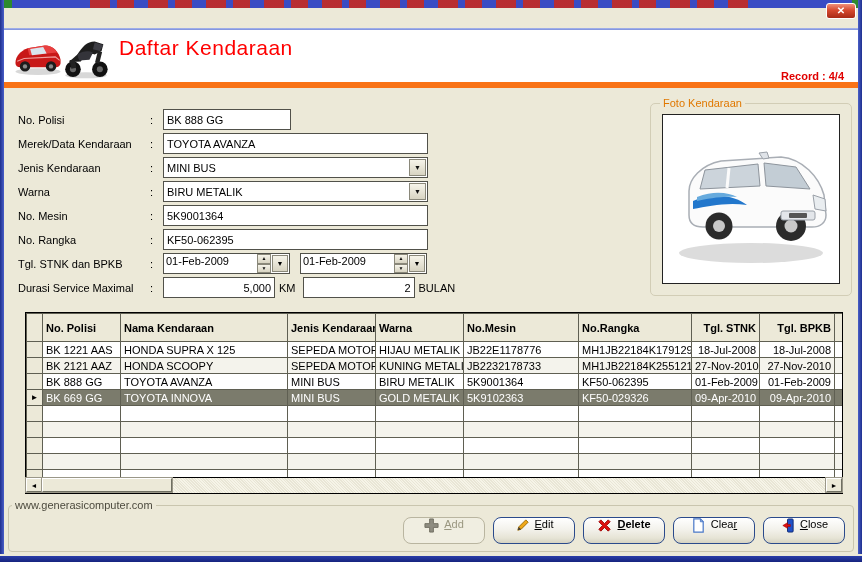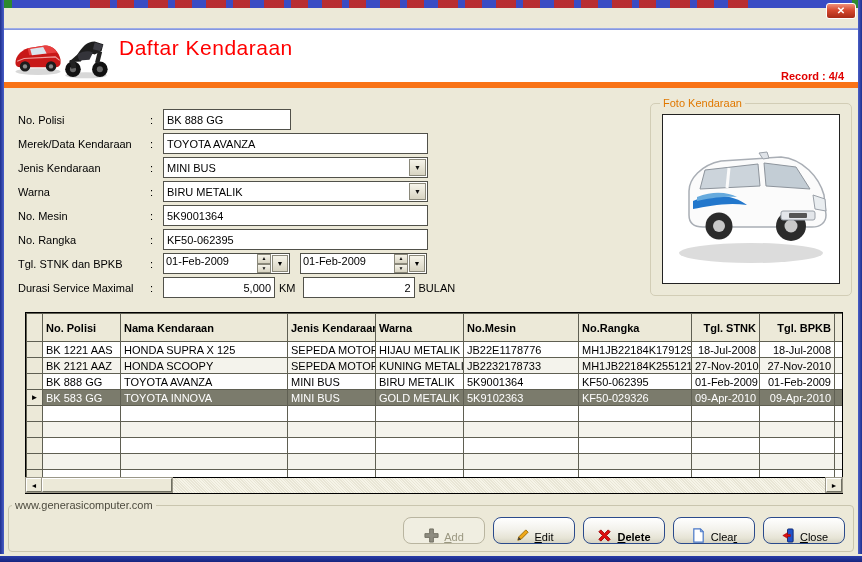--- a/index.html
+++ b/index.html
@@ -87,21 +87,21 @@
   .sc-left { left:0; } .sc-right { right:0; }
   .sc-thumb { position:absolute; left:16px; top:0; width:130px; height:14px; background:#ece9d8;
       border:1px solid; border-color:#fff #6f6f62 #6f6f62 #fff; outline:1px solid #9a9788; cursor:grab; }
 
   
   .footer-group { position:absolute; left:8px; top:505px; width:846px; height:47px; border:1px solid #c9c5ae; border-radius:4px; }
   .footer-label { position:absolute; left:12px; top:499px; background:#ece9d8; padding:0 3px; color:#4c4a3e; }
   .btn-row { position:absolute; left:403px; top:517px; display:flex; gap:8px; }
   .xp-btn { width:82px; height:27px; border:1px solid #2a4a8c; border-radius:8px;
       background:linear-gradient(180deg,#fff,#f3f2ec 45%,#e6e4d6 80%,#d6d3c2);
-      display:flex; align-items:flex-end; justify-content:center; gap:5px;
+      display:flex; align-items:flex-start; justify-content:center; gap:5px;
       font-family:"Liberation Sans",sans-serif; font-size:11px; color:#000; cursor:pointer; }
   .xp-btn.bold { font-weight:bold; }
   .xp-btn.disabled { border-color:#b9b5a0; background:#f0eee1; color:#9a9780; cursor:default; }
   .xp-btn .hk { text-decoration:underline; }
 </style>
 </head>
 <body>
 
 <div class="screen">
 
@@ -302,21 +302,21 @@
             <td>MINI BUS</td>
             <td>BIRU METALIK</td>
             <td>5K9001364</td>
             <td>KF50-062395</td>
             <td class="r">01-Feb-2009</td>
             <td class="r">01-Feb-2009</td>
             <td></td>
           </tr>
           <tr class="selected">
             <td class="sel-cell">►</td>
-            <td>BK 583 GG</td>
+            <td>BK 669 GG</td>
             <td>TOYOTA INNOVA</td>
             <td>MINI BUS</td>
             <td>GOLD METALIK</td>
             <td>5K9102363</td>
             <td>KF50-029326</td>
             <td class="r">09-Apr-2010</td>
             <td class="r">09-Apr-2010</td>
             <td></td>
           </tr>
           <tr class="row">

